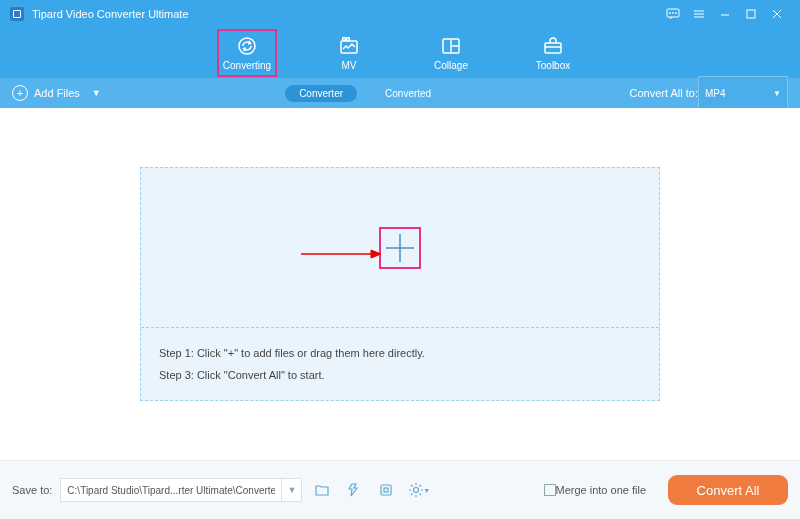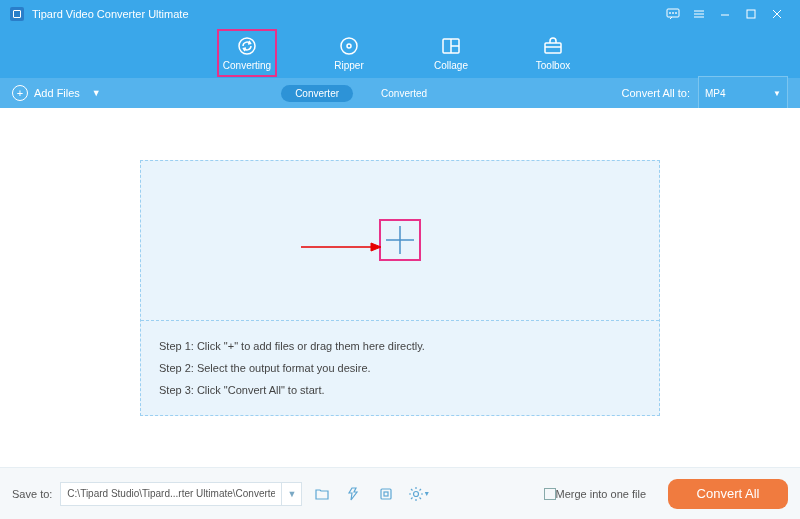--- a/index.html
+++ b/index.html
@@ -21,35 +21,35 @@
   .nav-highlight { border: 2px solid #e83289; }
 
   
   .toolbar { height: 30px; background: #55b3ed; display:flex; align-items:center; padding: 0 12px; color:#fff; font-size:11px; }
   .add-files { display:flex; align-items:center; gap:6px; cursor:pointer; }
   .add-files .plus-circ { width:16px;height:16px;border:1px solid #fff;border-radius:50%; display:flex;align-items:center;justify-content:center;font-size:11px;line-height:1;}
   .add-files .caret { margin-left:6px; font-size:9px; }
   .tb-center { flex:1; display:flex; justify-content:center; gap:14px; align-items:center;}
   .pill { padding:3px 14px; border-radius:10px; font-size:10px; cursor:pointer;}
   .pill.active { background:#2d93d7; }
-  .tb-right { display:flex; align-items:center; gap:8px;justify-content:center;}
+  .tb-right { display:flex; align-items:center; justify-content:center;}
   .select-out { min-width:90px; height:35px; background:#4aaeeb; border:1px solid #7bc5f0; display:flex; align-items:center; justify-content:space-between; padding:0 6px; font-size:10px;}
 
   
   .main { flex:1; background:#fff; display:flex; align-items:center; justify-content:center;}
   .drop { width:520px; border:1px dashed #9bcff1; background:#e9f4fc; }
   .drop-top { height:160px; display:flex; align-items:center; justify-content:center; border-bottom:1px dashed #9bcff1; position:relative;}
   .plus-big { width:42px; height:42px; border:2px solid #e83289; display:flex; align-items:center; justify-content:center; cursor:pointer;}
   .plus-big svg line{ stroke:#4a90c9; stroke-width:1.5;}
   .arrow { position:absolute; left:160px; top:78px; }
   .arrow svg { stroke:#e60000; fill:#e60000;}
   .drop-bot { padding:14px 18px; font-size:11px; color:#444; line-height:2;}
 
   
-  .footer { height:52px; background:#f5f8fa; border-top:1px solid #e6eef3; display:flex; align-items:center; padding:0 12px; font-size:11px; gap:8px; color:#555;}
+  .footer { height:59px; background:#f5f8fa; border-top:1px solid #e6eef3; display:flex; align-items:center; padding:0 12px; font-size:11px; gap:8px; color:#555;}
   .path { display:flex; align-items:center; border:1px solid #d7e3eb; background:#fff; height:24px; }
   .path input { border:none; outline:none; width:220px; font-size:10px; padding:0 6px; color:#555;}
   .path .drop-btn { width:20px; height:24px; border-left:1px solid #d7e3eb; display:flex; align-items:center; justify-content:center; color:#7aa8c4; font-size:9px;}
   .ficon { width:24px; height:24px; display:flex; align-items:center; justify-content:center; cursor:pointer;}
   .ficon svg { stroke:#5ea7d4; }
   .spacer { flex:1;}
   .merge { display:flex; align-items:flex-start; font-size:11px; color:#555;}
   .merge .cb { width:12px;height:12px;border:1px solid #8aa;}
   .convert-btn { width:120px; height:30px; background:#f07b3f; color:#fff; display:flex; align-items:center; justify-content:center; font-size:13px; cursor:pointer; margin-left:14px;border-radius:9px;}
 </style>
@@ -104,25 +104,27 @@
             <path d="M7 11a4 4 0 0 1 7-2.5M15 11a4 4 0 0 1-7 2.5"></path>
             <polyline points="13,6 14.5,8.5 12,9"></polyline>
             <polyline points="9,16 7.5,13.5 10,13"></polyline>
           </svg>
         </div>
       <span>Converting</span>
     </div>
     <div class="nav-item">
       <div class="iconwrap">
           <svg width="22" height="22" viewBox="0 0 22 22" fill="none" stroke="#fff" stroke-width="1.5">
-            <circle cx="11" cy="11" r="8"></circle>
-            <circle cx="11" cy="11" r="2"></circle>
-          </svg>
-        </div>
-      <span>Ripper</span>
+            <rect x="3" y="6" width="16" height="12" rx="1"></rect>
+            <circle cx="6" cy="4" r="1.5"></circle>
+            <circle cx="10" cy="4" r="1.5"></circle>
+            <path d="M5 14l3-3 2 2 4-4 3 3"></path>
+          </svg>
+        </div>
+      <span>MV</span>
     </div>
     <div class="nav-item">
       <div class="iconwrap">
           <svg width="22" height="22" viewBox="0 0 22 22" fill="none" stroke="#fff" stroke-width="1.5">
             <rect x="3" y="4" width="16" height="14" rx="1"></rect>
             <line x1="11" y1="4" x2="11" y2="18"></line>
             <line x1="11" y1="11" x2="19" y2="11"></line>
           </svg>
         </div>
       <span>Collage</span>
@@ -169,21 +171,20 @@
         </div>
         <div class="plus-big">
           <svg width="36" height="36" viewBox="0 0 36 36">
               <line x1="18" y1="4" x2="18" y2="32"></line>
               <line x1="4" y1="18" x2="32" y2="18"></line>
             </svg>
         </div>
       </div>
       <div class="drop-bot">
         <div>Step 1: Click "+" to add files or drag them here directly.</div>
-        <div>Step 2: Select the output format you desire.</div>
         <div>Step 3: Click "Convert All" to start.</div>
       </div>
     </div>
   </div>
 
   <div class="footer">
     <span>Save to:</span>
     <div class="path">
       <input value="C:\Tipard Studio\Tipard...rter Ultimate\Converted" style="">
       <div class="drop-btn">▼</div>

